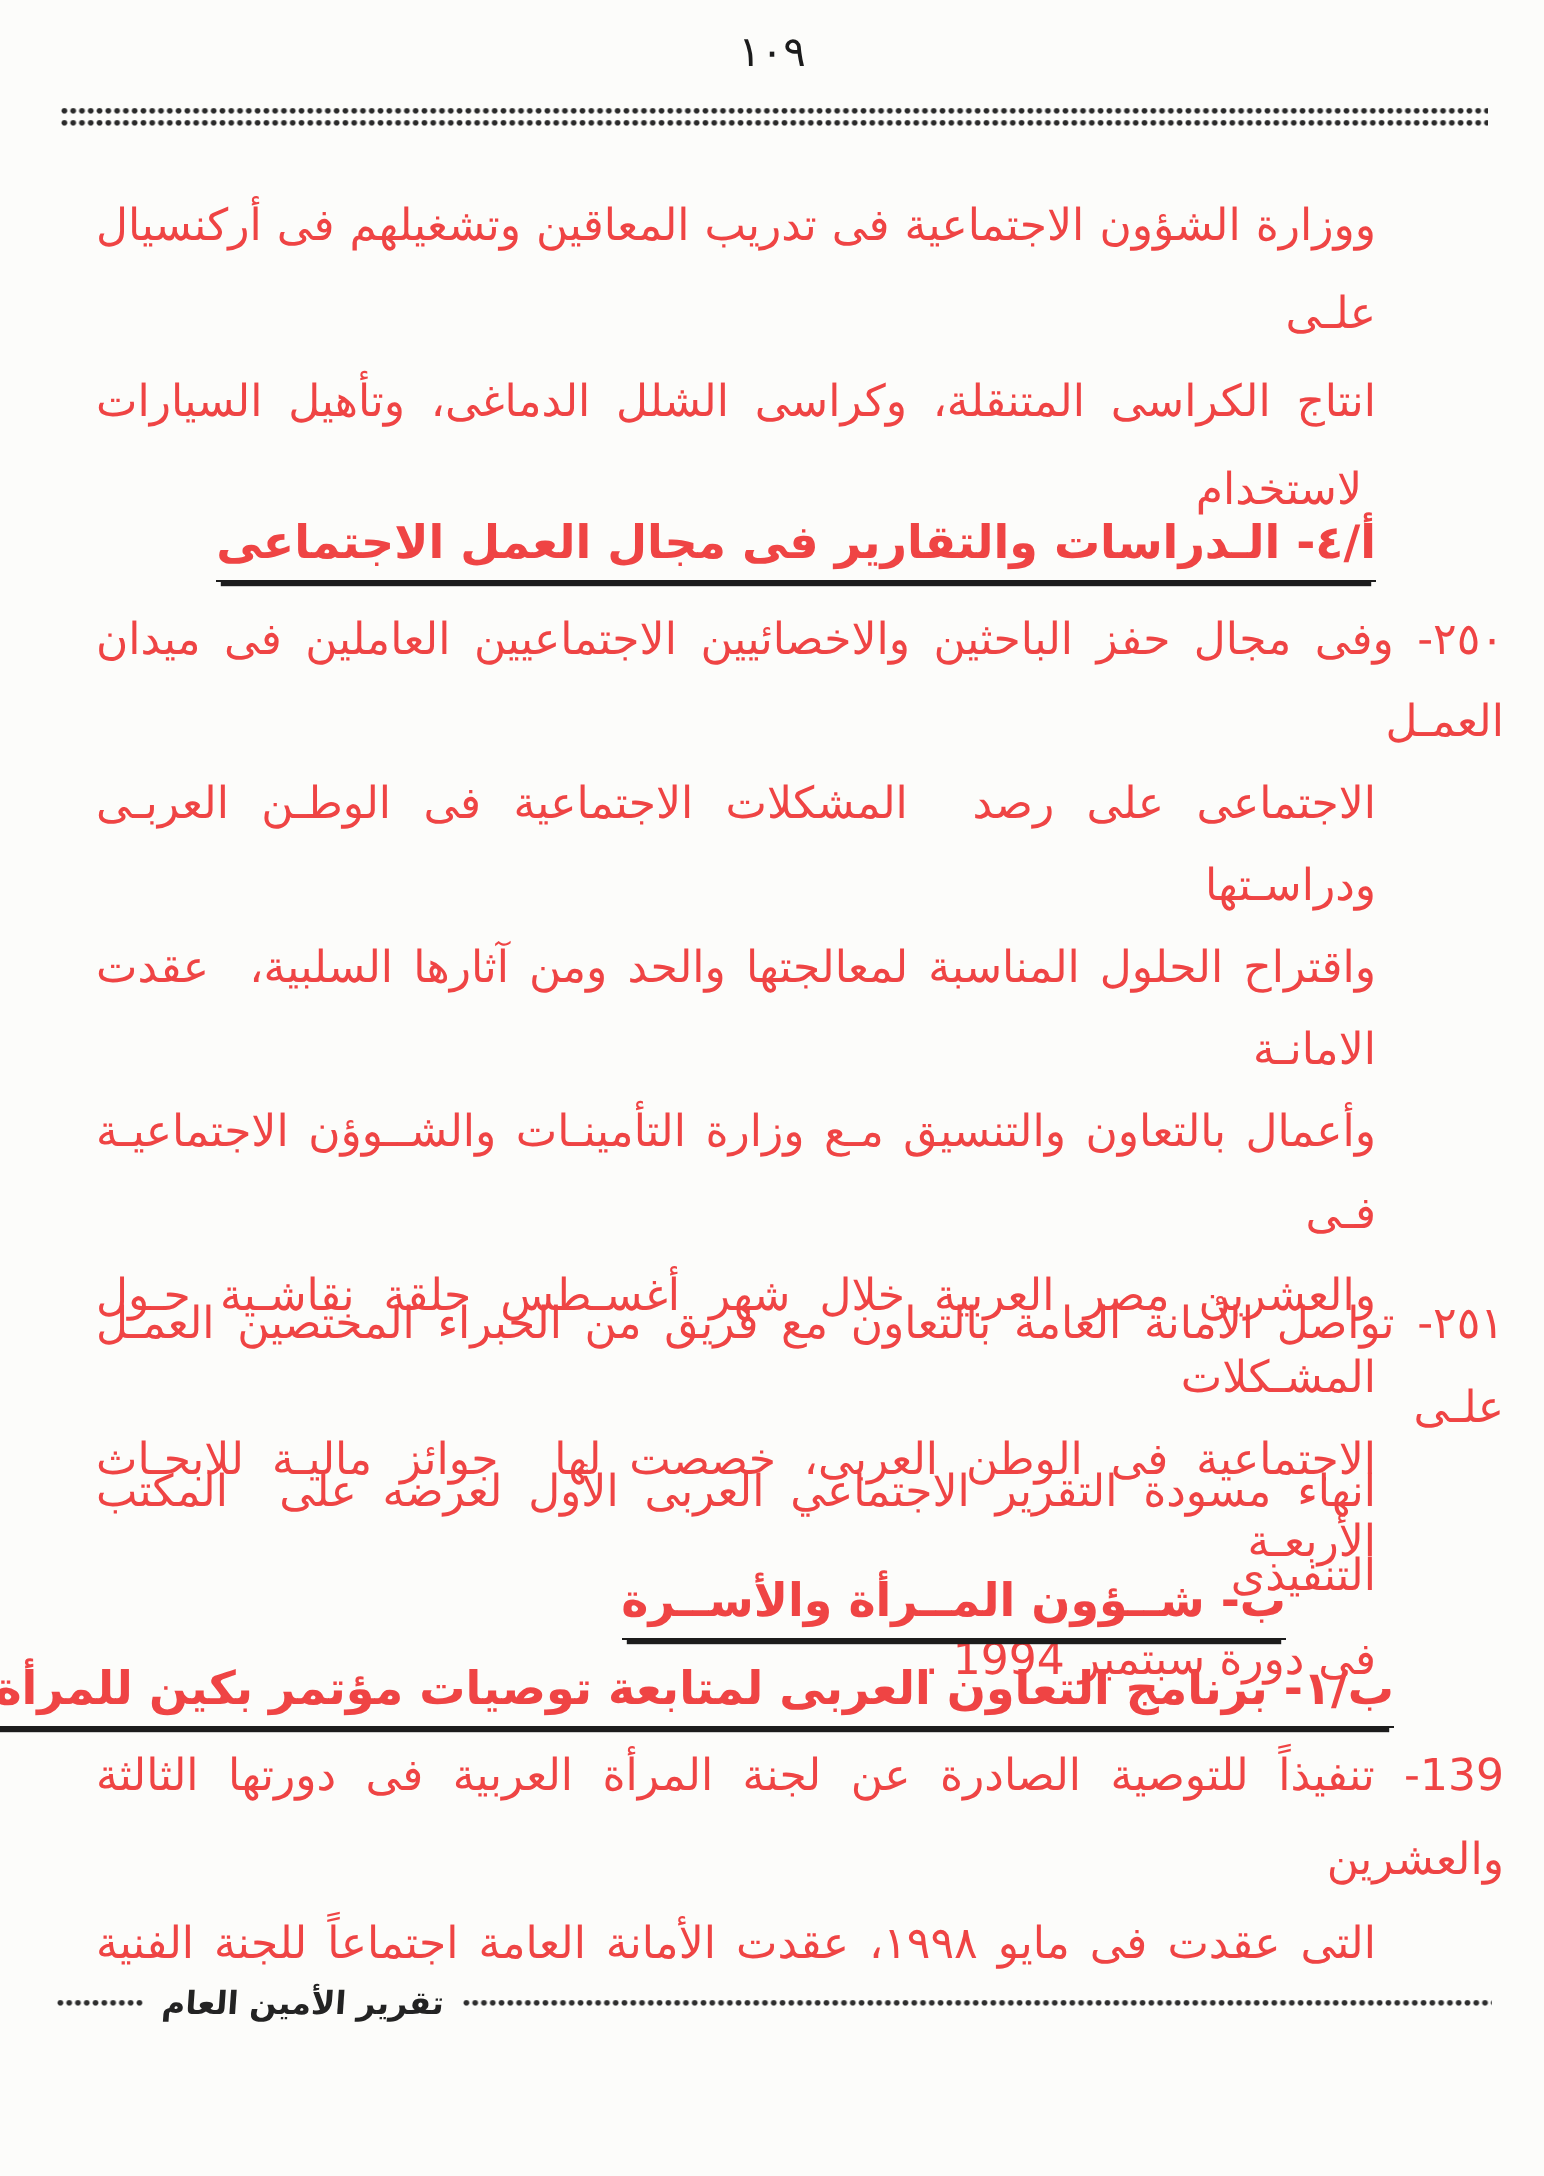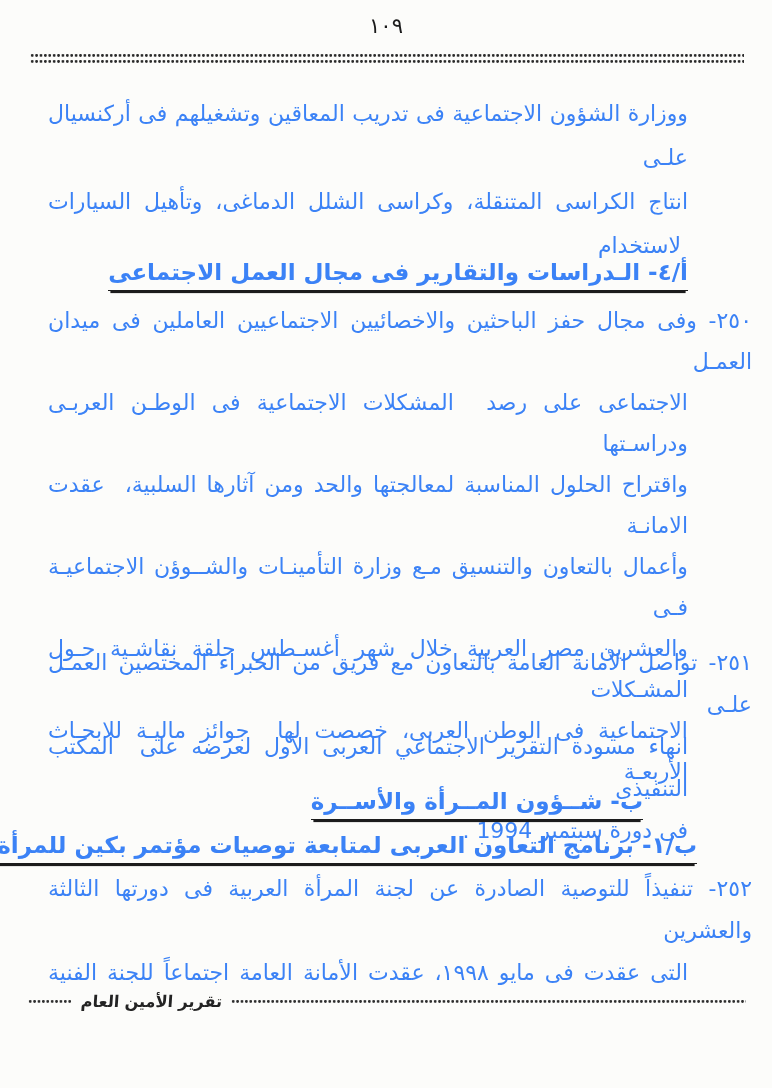--- a/index.html
+++ b/index.html
@@ -40,21 +40,21 @@
       radial-gradient(circle at 2.2px 1.4px, #2a2a2a 1.05px, rgba(0,0,0,0) 1.75px);
     background-size: 4.4px 3px, 4.4px 3px;
     background-position: 0 0, 0 6px;
     background-repeat: repeat-x, repeat-x;
   }
   .para {
     position: absolute;
     left: 48px;
     width: 640px;
     font-size: 22px;
-    color: #3b82f6;
+    color: #ef4444;
   }
   .para .line {
     text-align: justify;
     text-align-last: justify;
     white-space: normal;
   }
   .para .line.tail {
     text-align-last: right;
   }
   .para .line.hang {
@@ -67,21 +67,21 @@
   .para-251 { top: 642px; }
   .para-251 .line { line-height: 42px; }
   .para-252 { top: 868px; }
   .para-252 .line { line-height: 42px; }
   .heading {
     position: absolute;
     font-size: 23px;
     font-weight: bold;
     line-height: 34px;
     white-space: nowrap;
-    color: #3b82f6;
+    color: #ef4444;
   }
   .heading .u {
     padding-bottom: 5px;
     border-bottom: 1.6px solid #1c1c1c;
     box-shadow: 0 4.5px 0 -2.4px #1c1c1c; 
   }
   .heading-a4 { top: 255px; right: 84px; }
   .heading-b  { top: 784px; right: 129px; }
   .heading-b1 { top: 828px; right: 75px; }
   .footer {
@@ -147,21 +147,21 @@
 
   <div class="heading heading-b">
     <span class="u">ب- شــؤون المــرأة والأســرة</span>
   </div>
 
   <div class="heading heading-b1">
     <span class="u">ب/١- برنامج التعاون العربى لمتابعة توصيات مؤتمر بكين للمرأة</span>
   </div>
 
   <div class="para para-252">
-    <div class="line hang">٢٥٢- تنفيذاً للتوصية الصادرة عن لجنة المرأة العربية فى دورتها الثالثة والعشرين</div>
+    <div class="line hang">139- تنفيذاً للتوصية الصادرة عن لجنة المرأة العربية فى دورتها الثالثة والعشرين</div>
     <div class="line">التى عقدت فى مايو ١٩٩٨، عقدت الأمانة العامة اجتماعاً للجنة الفنية</div>
   </div>
 
   <div class="footer">
     <div class="rule-scallop dash-short"></div>
     <div class="footer-label">تقرير الأمين العام</div>
     <div class="rule-scallop rule-long"></div>
   </div>
 
 </div>

